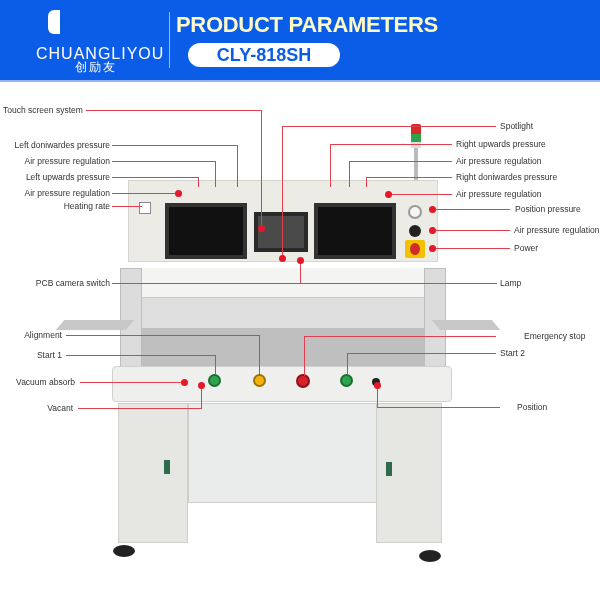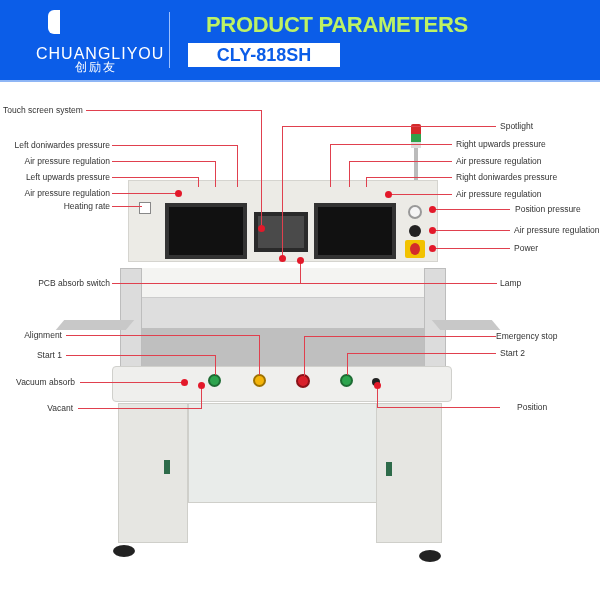--- a/index.html
+++ b/index.html
@@ -8,22 +8,22 @@
 
   
   .header { position: absolute; left: 0; top: 0; width: 600px; height: 80px; background: #0b5de8; }
   .header-bottom { position: absolute; left: 0; top: 80px; width: 600px; height: 2px; background: #8fb6f5; }
   .logo-mark { position: absolute; left: 48px; top: 8px; width: 100px; height: 30px; color: #fff;
     font-family: "DejaVu Serif", serif; font-weight: bold; font-size: 32px; line-height: 30px; letter-spacing: -1px; text-align: center; }
   .logo-gear { position: absolute; left: 48px; top: 10px; width: 12px; height: 24px; border-radius: 6px 0 0 6px; background: #fff; }
   .logo-en { position: absolute; left: 36px; top: 45px; width: 120px; text-align: center; color: #fff; font-size: 16px; letter-spacing: 1px; }
   .logo-cn { position: absolute; left: 36px; top: 59px; width: 120px; text-align: center; color: #fff; font-size: 12px; letter-spacing: 2px; }
   .divider { position: absolute; left: 169px; top: 12px; width: 1px; height: 56px; background: #9cc0ff; }
-  .title { position: absolute; left: 206px; top: 12px; color: #bef264; font-weight: bold; font-size: 22px; letter-spacing: -0.3px; }
-  .model-pill { position: absolute; left: 188px; top: 43px; width: 152px; height: 24px; background: #fff; border-radius: 0;
+  .title { position: absolute; left: 176px; top: 12px; color: #fef9c3; font-weight: bold; font-size: 22px; letter-spacing: -0.3px; }
+  .model-pill { position: absolute; left: 188px; top: 43px; width: 152px; height: 24px; background: #fff; border-radius: 12px;
     color: #0b5de8; font-weight: bold; font-size: 18px; line-height: 24px; text-align: center; }
 
   
   .lbl { position: absolute; font-size: 8.5px; color: #333; white-space: nowrap; line-height: 10px; }
   .lbl.r { text-align: right; }
   .line { position: absolute; background: #e0404e; }
   .dot { position: absolute; width: 7px; height: 7px; border-radius: 50%; background: #e3192a; }
 
   
   .m { position: absolute; }
@@ -108,21 +108,21 @@
 <div class="line" style="left:112px;top:177px;width:87px;height:1px;"></div>
 <div class="line" style="left:198px;top:177px;width:1px;height:10px;"></div>
 
 <div class="lbl r" style="left:10px;top:188px;width:100px;">Air pressure regulation</div>
 <div class="line" style="left:112px;top:193px;width:66px;height:1px;"></div>
 <div class="dot" style="left:175px;top:190px;"></div>
 
 <div class="lbl r" style="left:10px;top:201px;width:100px;">Heating rate</div>
 <div class="line" style="left:112px;top:206px;width:30px;height:1px;"></div>
 
-<div class="lbl r" style="left:10px;top:278px;width:100px;">PCB absorb switch</div>
+<div class="lbl r" style="left:10px;top:278px;width:100px;">PCB camera switch</div>
 <div class="line" style="left:112px;top:283px;width:385px;height:1px;"></div>
 
 <div class="lbl r" style="left:10px;top:330px;width:52px;">Alignment</div>
 <div class="line" style="left:66px;top:335px;width:194px;height:1px;"></div>
 <div class="line" style="left:259px;top:335px;width:1px;height:40px;"></div>
 
 <div class="lbl r" style="left:10px;top:350px;width:52px;">Start 1</div>
 <div class="line" style="left:66px;top:355px;width:150px;height:1px;"></div>
 <div class="line" style="left:215px;top:355px;width:1px;height:20px;"></div>
 
@@ -165,21 +165,21 @@
 <div class="dot" style="left:429px;top:227px;"></div>
 
 <div class="lbl" style="left:514px;top:243px;">Power</div>
 <div class="line" style="left:432px;top:248px;width:78px;height:1px;"></div>
 <div class="dot" style="left:429px;top:245px;"></div>
 
 <div class="lbl" style="left:500px;top:278px;">Lamp</div>
 <div class="line" style="left:300px;top:262px;width:1px;height:22px;"></div>
 <div class="dot" style="left:297px;top:257px;"></div>
 
-<div class="lbl" style="left:484px;top:331px;padding-left:12px;">Emergency stop</div>
+<div class="lbl" style="left:512px;top:331px;padding-left:12px;">Emergency stop</div>
 <div class="line" style="left:304px;top:336px;width:192px;height:1px;"></div>
 <div class="line" style="left:304px;top:336px;width:1px;height:40px;"></div>
 
 <div class="lbl" style="left:500px;top:348px;">Start 2</div>
 <div class="line" style="left:347px;top:353px;width:149px;height:1px;"></div>
 <div class="line" style="left:347px;top:353px;width:1px;height:22px;"></div>
 
 <div class="lbl" style="left:504px;top:402px;margin-left:13px;">Position</div>
 <div class="line" style="left:377px;top:407px;width:123px;height:1px;"></div>
 <div class="line" style="left:377px;top:385px;width:1px;height:22px;"></div>

